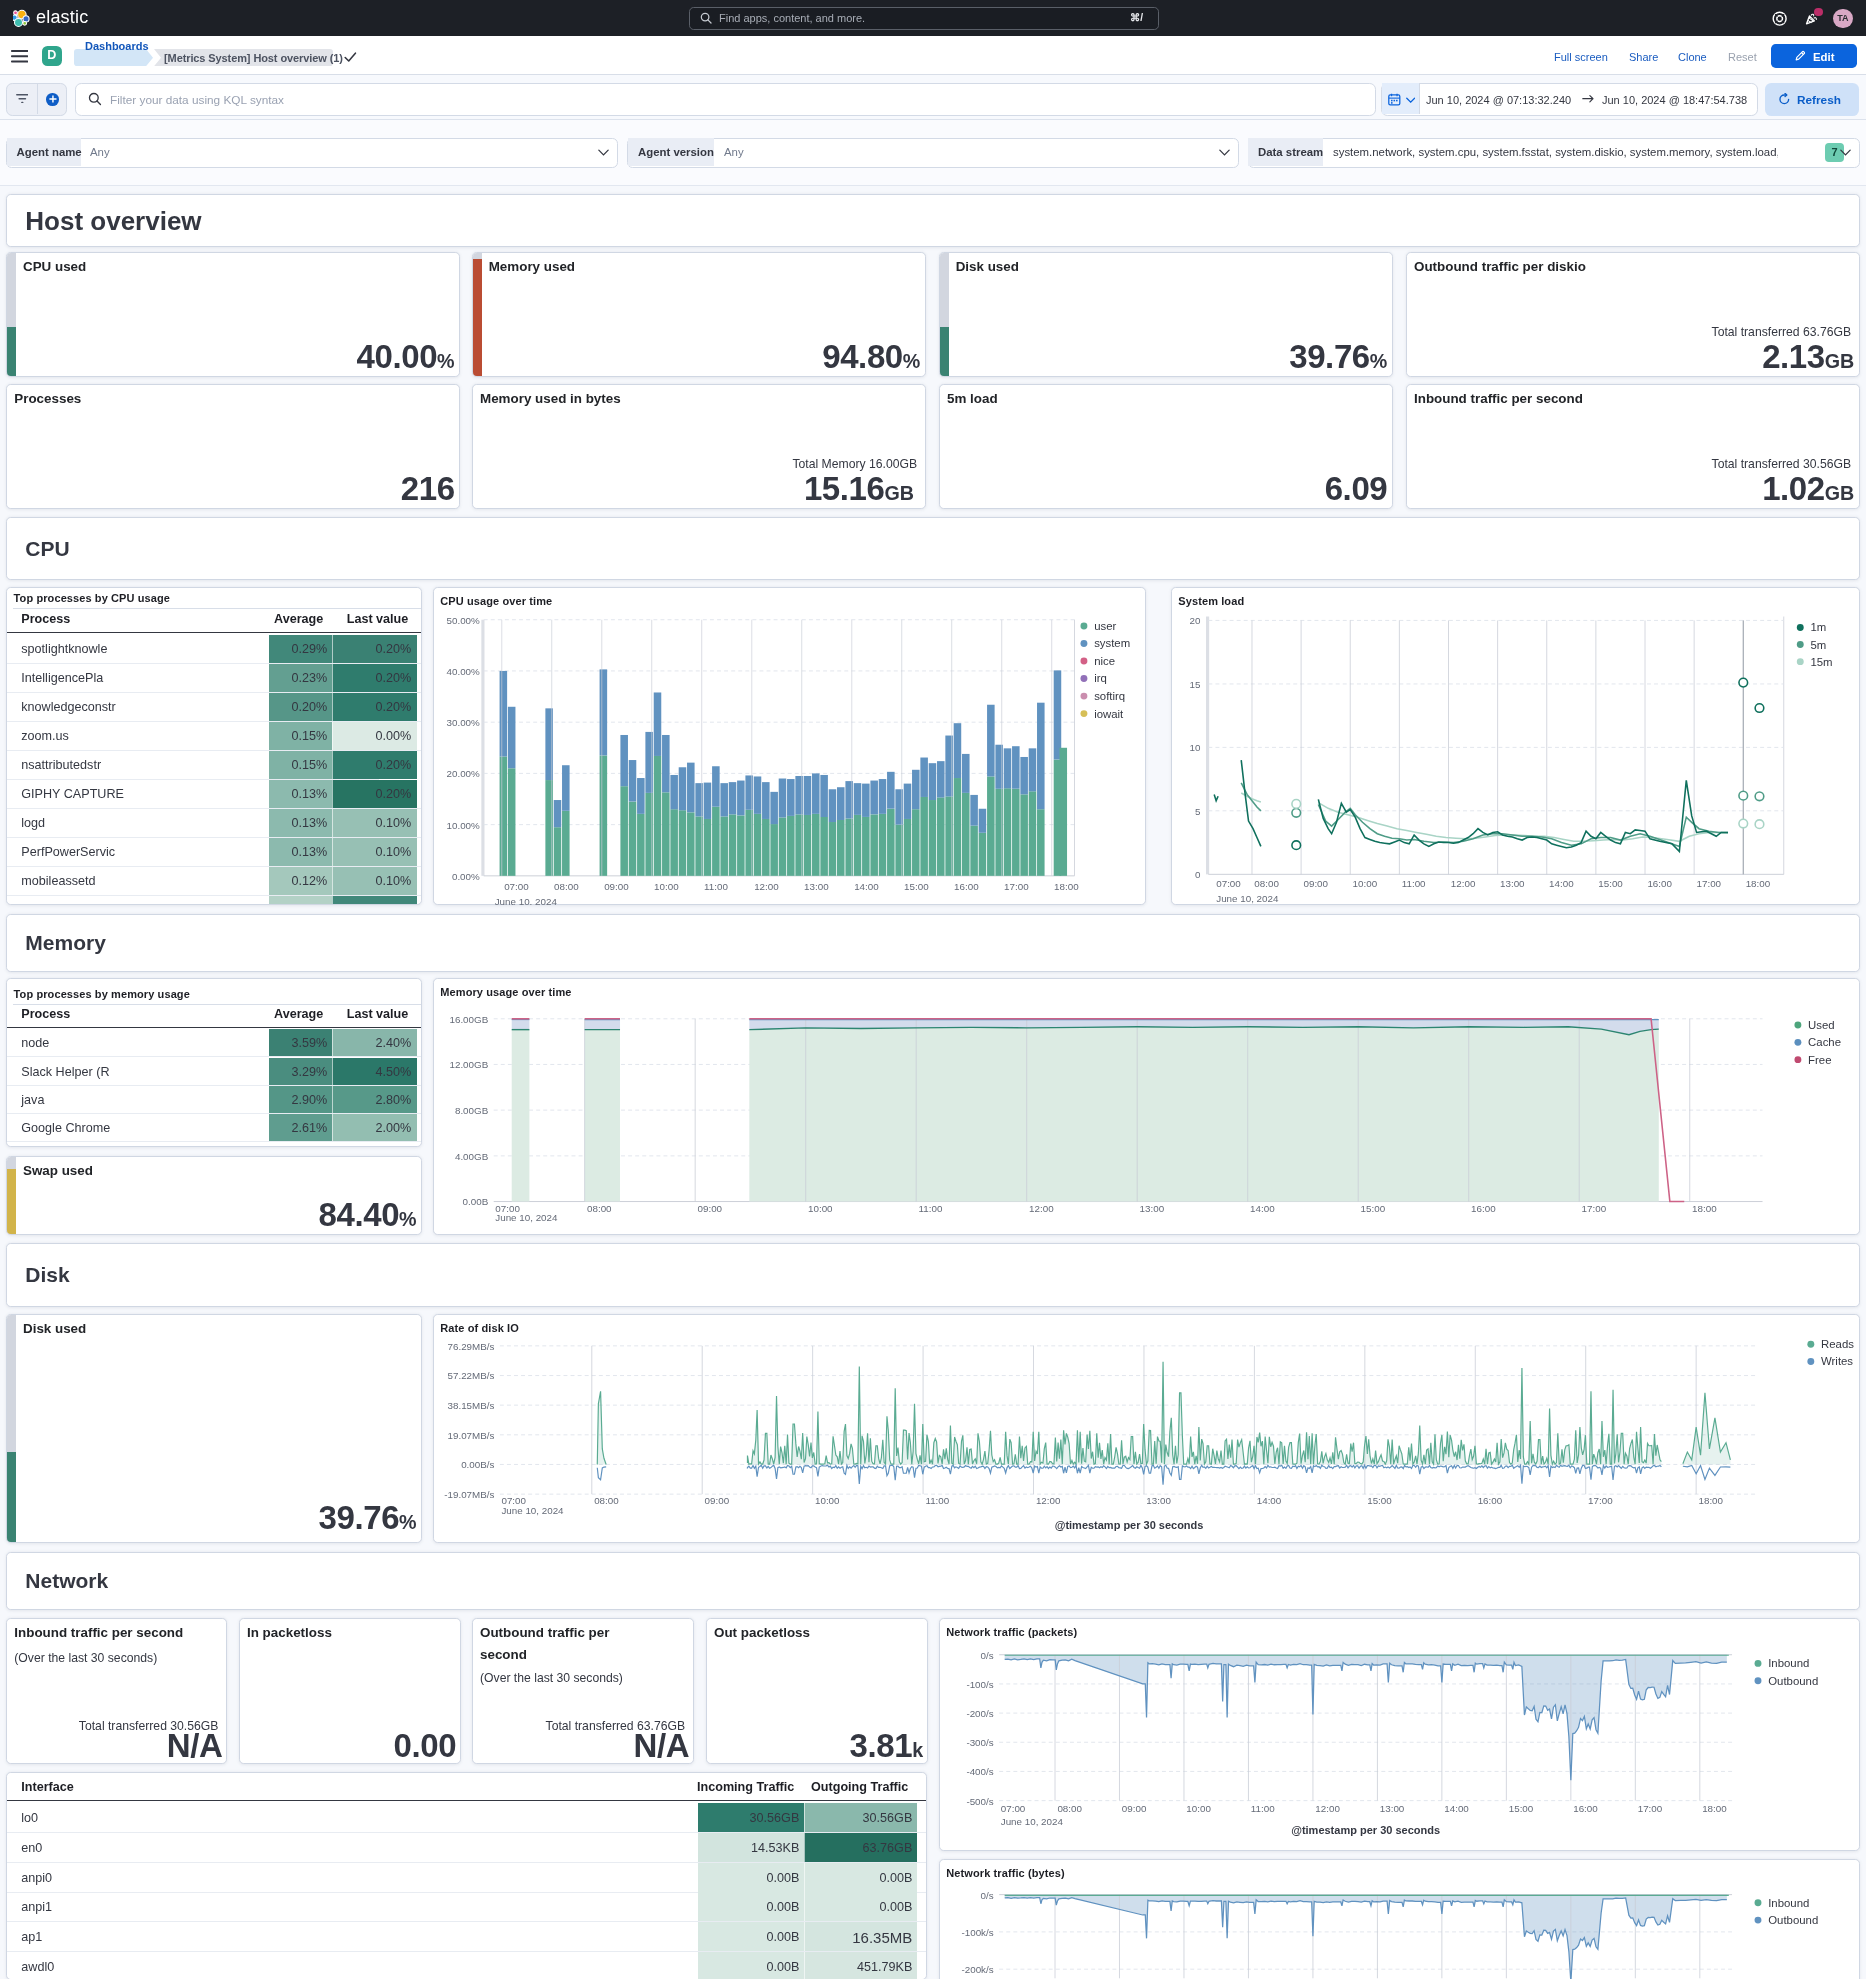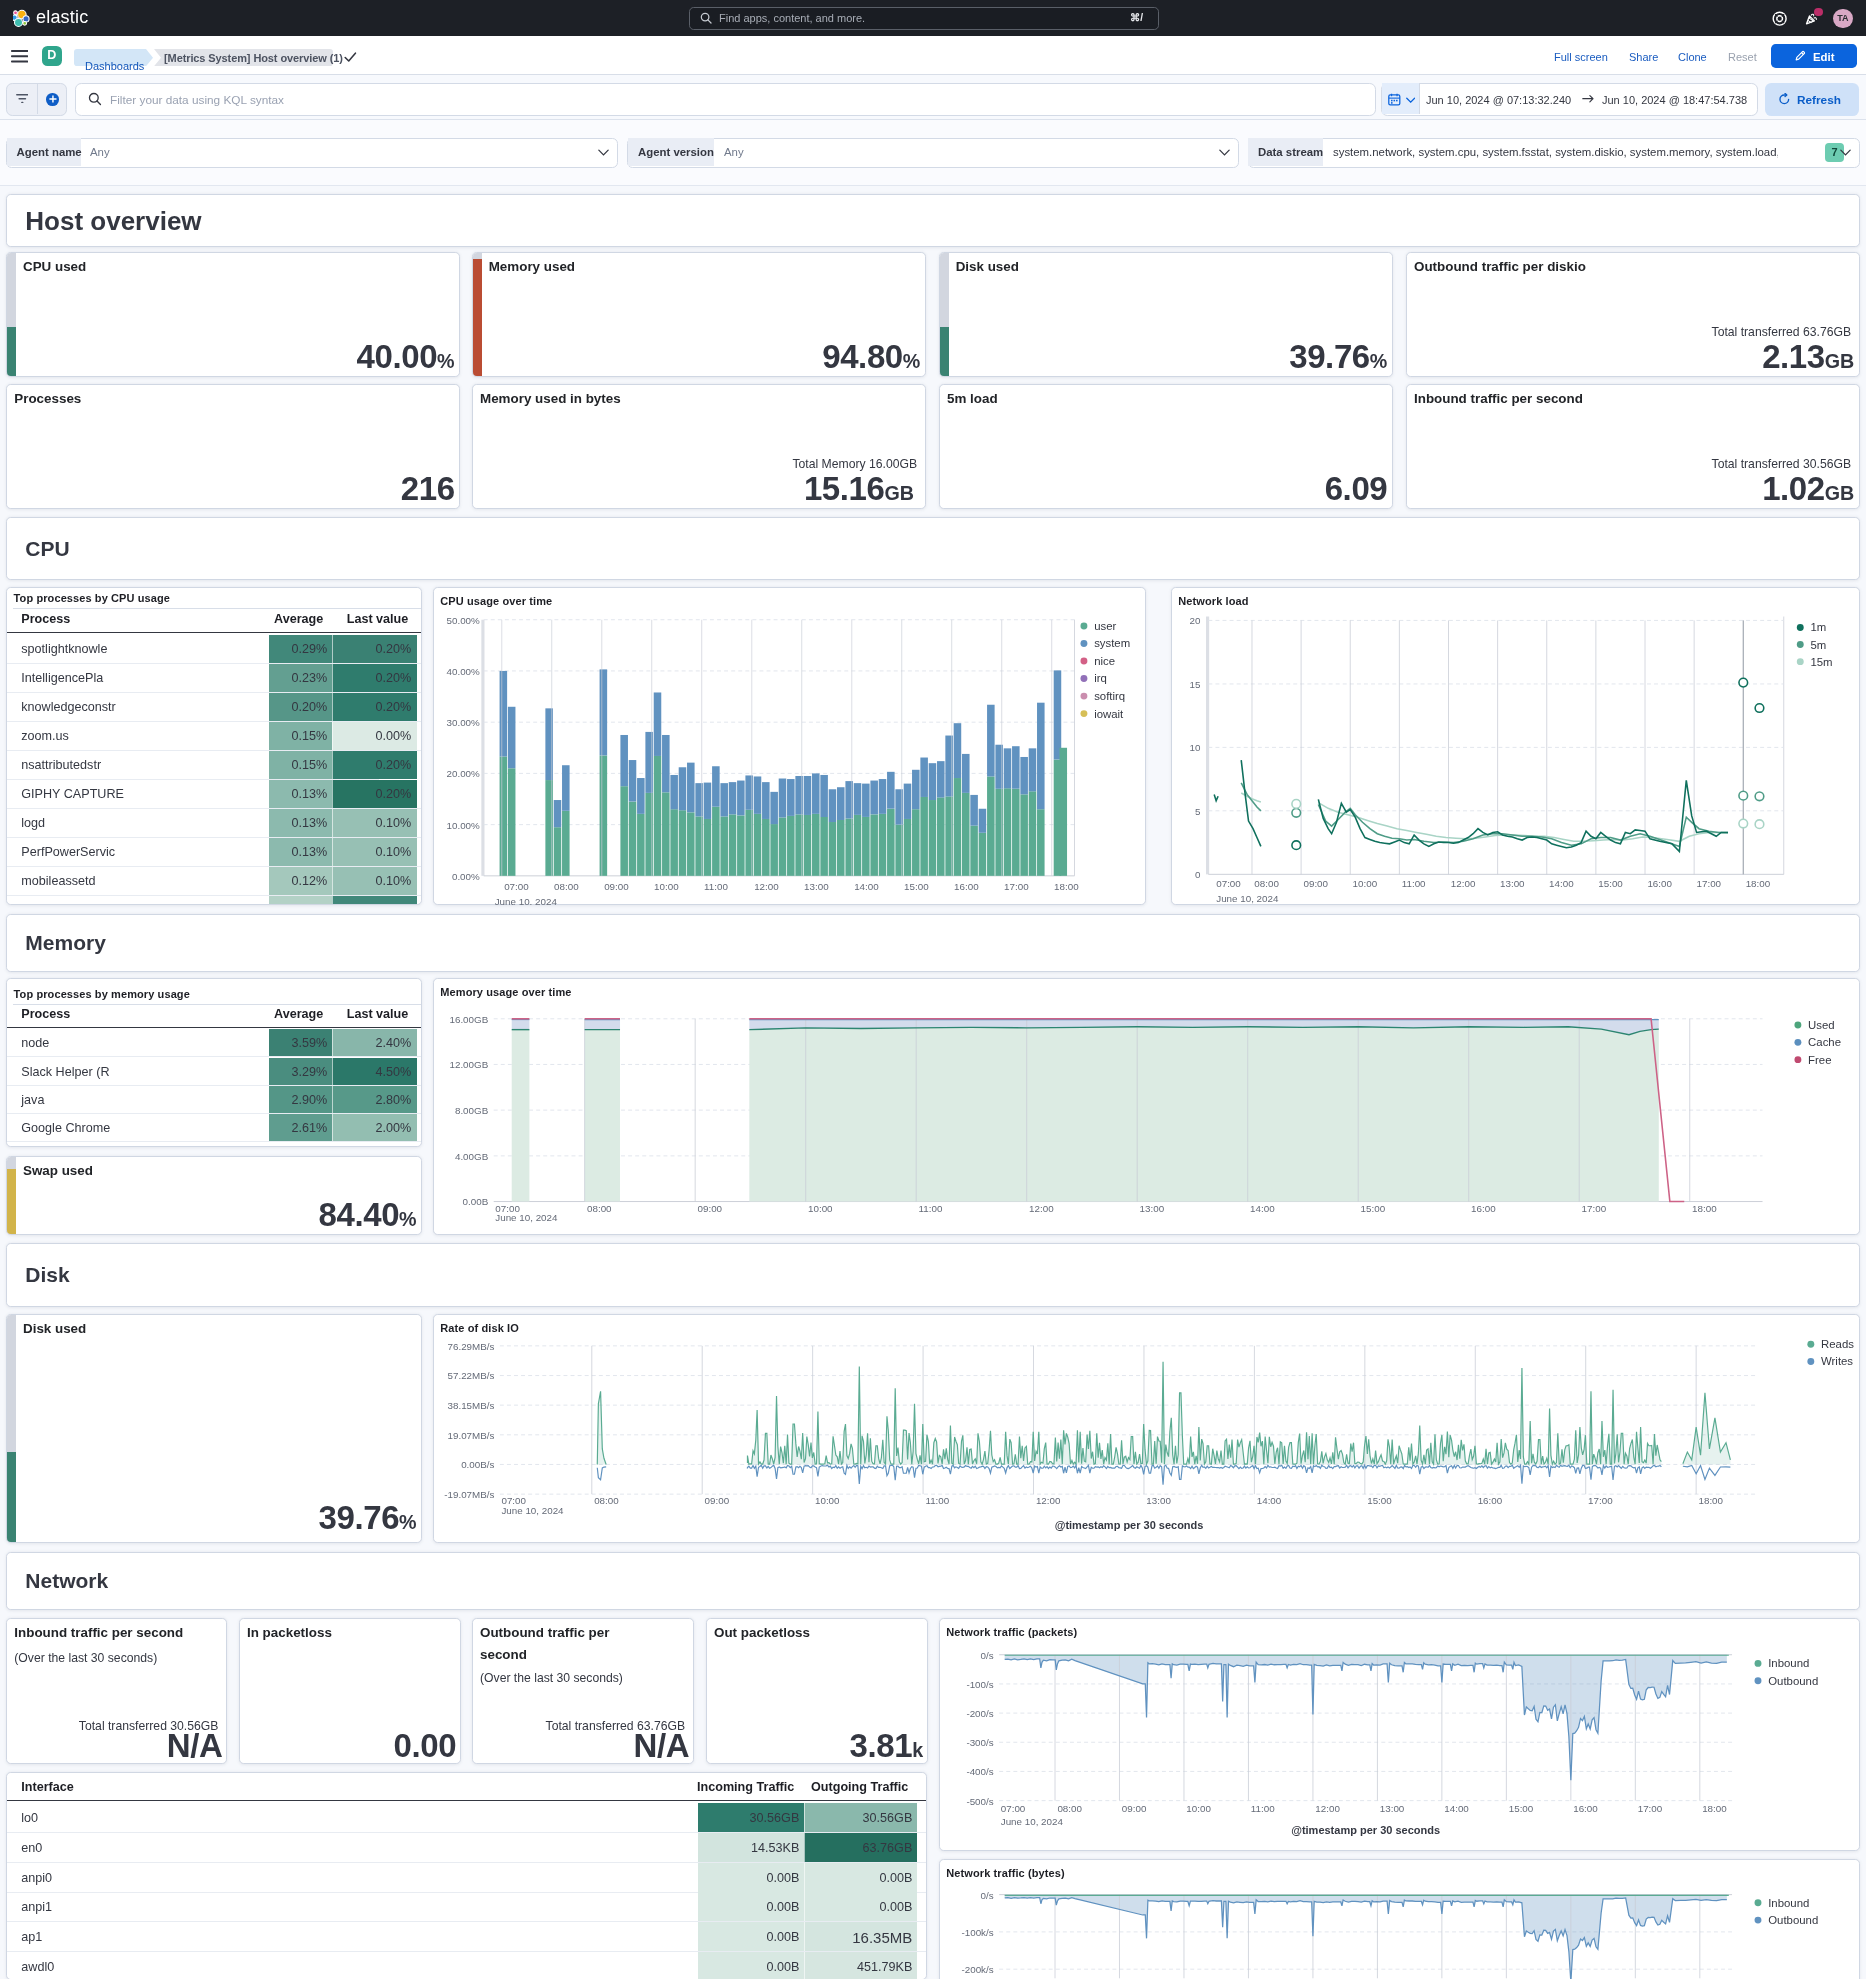--- a/index.html
+++ b/index.html
@@ -47,21 +47,21 @@
 <div class="abs" style="left:1814px;top:7.9px;width:8.6px;height:8.6px;border-radius:50%;background:#bb2e68"></div>
 <div class="abs" style="left:1833px;top:8.6px;width:19.7px;height:19.7px;border-radius:50%;background:#d9a8c5;color:#2c2e33;font-size:9px;font-weight:700;text-align:center;line-height:19.7px">TA</div>
 <div class="abs" style="left:0;top:36px;width:1866px;height:39px;background:#fff;border-bottom:0.8px solid #d8dee8"></div>
 <svg class="abs" style="left:11px;top:50px" width="17.3" height="12.6" viewBox="0 0 22 16">
       <rect x="0" y="0" width="22" height="2.6" rx="1" fill="#343741"></rect>
       <rect x="0" y="6.7" width="22" height="2.6" rx="1" fill="#343741"></rect>
       <rect x="0" y="13.4" width="22" height="2.6" rx="1" fill="#343741"></rect>
     </svg>
 <div class="abs" style="left:42px;top:46px;width:19.7px;height:19.7px;border-radius:5.5px;background:#2fa58c;color:#fff;font-weight:700;font-size:12.6px;text-align:center;line-height:19.7px">D</div>
 <div class="abs" style="left:74px;top:49px;width:79px;height:17.3px;background:#d3e6f7;clip-path:polygon(0 0,calc(100% - 7px) 0,100% 50%,calc(100% - 7px) 100%,0 100%);border-radius:3.1px"></div>
-<div class="abs" style="left:85px;top:60px;font-size:11px;font-weight:400;color:#1256ba">Dashboards</div>
+<div class="abs" style="left:85px;top:40px;font-size:11px;font-weight:700;color:#1256ba">Dashboards</div>
 <div class="abs" style="left:154px;top:49px;width:179px;height:17.3px;background:#e2e4e9;border-radius:0 3.1px 3.1px 0;clip-path:polygon(0 0,100% 0,100% 100%,0 100%,7px 50%)"></div>
 <div class="abs" style="left:164px;top:52px;font-size:11px;font-weight:600;color:#4d5361;letter-spacing:-0.1px">[Metrics System] Host overview (1)</div>
 <svg class="abs" style="left:344px;top:52px" width="12.6" height="10.2" viewBox="0 0 16 13">
       <path d="M1.5 7 L6 11.5 L14.5 1.5" fill="none" stroke="#343741" stroke-width="2" stroke-linecap="round" stroke-linejoin="round"></path>
     </svg>
 <div class="abs" style="left:1554px;top:51px;font-size:11px;font-weight:500;color:#1a5cc0">Full screen</div>
 <div class="abs" style="left:1629px;top:51px;font-size:11px;font-weight:500;color:#1a5cc0">Share</div>
 <div class="abs" style="left:1678px;top:51px;font-size:11px;font-weight:500;color:#1a5cc0">Clone</div>
 <div class="abs" style="left:1728px;top:51px;font-size:11px;font-weight:500;color:#9aa2af">Reset</div>
 <div class="abs" style="left:1771px;top:44px;width:86px;height:24.4px;background:#0b64dd;border-radius:4.7px"></div>
@@ -435,21 +435,21 @@
         <text class="leg" x="839" y="96.6">nice</text>
         <circle cx="826" cy="113.9" r="4.4" fill="#9170b8"></circle>
         <text class="leg" x="839" y="118.9">irq</text>
         <circle cx="826" cy="136.2" r="4.4" fill="#ca8eae"></circle>
         <text class="leg" x="839" y="141.2">softirq</text>
         <circle cx="826" cy="158.5" r="4.4" fill="#d6bf57"></circle>
         <text class="leg" x="839" y="163.5">iowait</text>
       </svg>
     </div>
 <div class="panel" style="left:1171px;top:587px;width:689px;height:318px;">
-      <div class="abs" style="left:6.3px;top:6.3px"><span class="ptitle">Network load</span></div>
+      <div class="abs" style="left:6.3px;top:6.3px"><span class="ptitle">System load</span></div>
       <svg class="abs" style="left:0.8px;top:0.8px" width="687" height="316" viewBox="0 0 874 402">
         <rect x="42" y="35" width="4" height="328" fill="#dcdfe5"></rect>
         <path d="M777 35 V363" stroke="#c9cdd6" stroke-width="1"></path>
         <path d="M45 363.0 H777" stroke="#c9cdd6" stroke-width="1.2"></path>
         <text class="axis" x="35" y="368.0" text-anchor="end">0</text>
         <path d="M45 282.2 H777" stroke="#e0e4ec" stroke-width="1.2" stroke-dasharray="5,4"></path>
         <text class="axis" x="35" y="287.25" text-anchor="end">5</text>
         <path d="M45 201.5 H777" stroke="#e0e4ec" stroke-width="1.2" stroke-dasharray="5,4"></path>
         <text class="axis" x="35" y="206.5" text-anchor="end">10</text>
         <path d="M45 120.8 H777" stroke="#e0e4ec" stroke-width="1.2" stroke-dasharray="5,4"></path>

